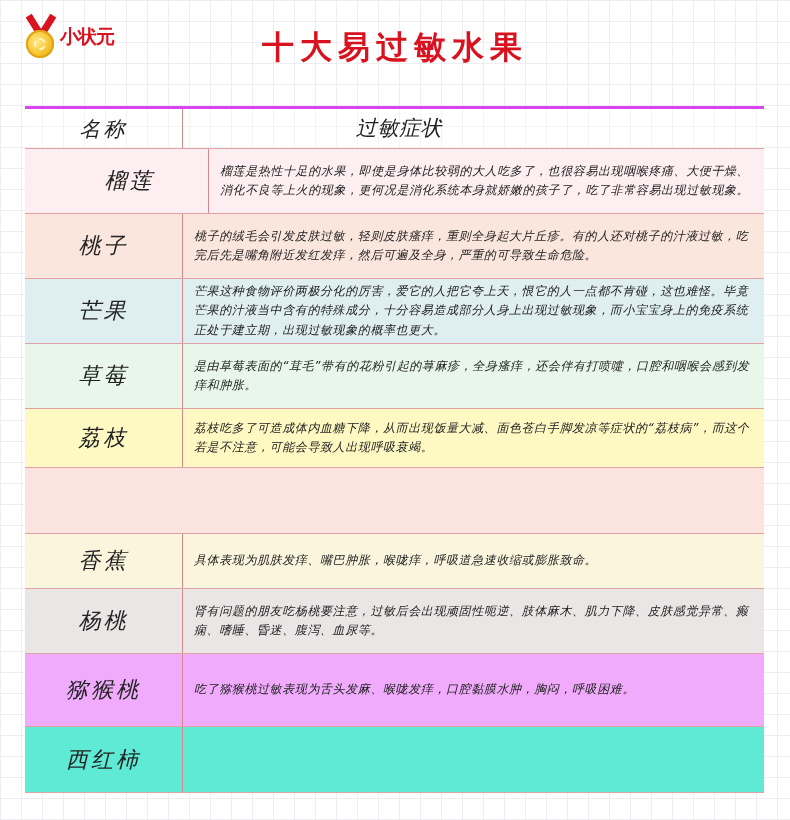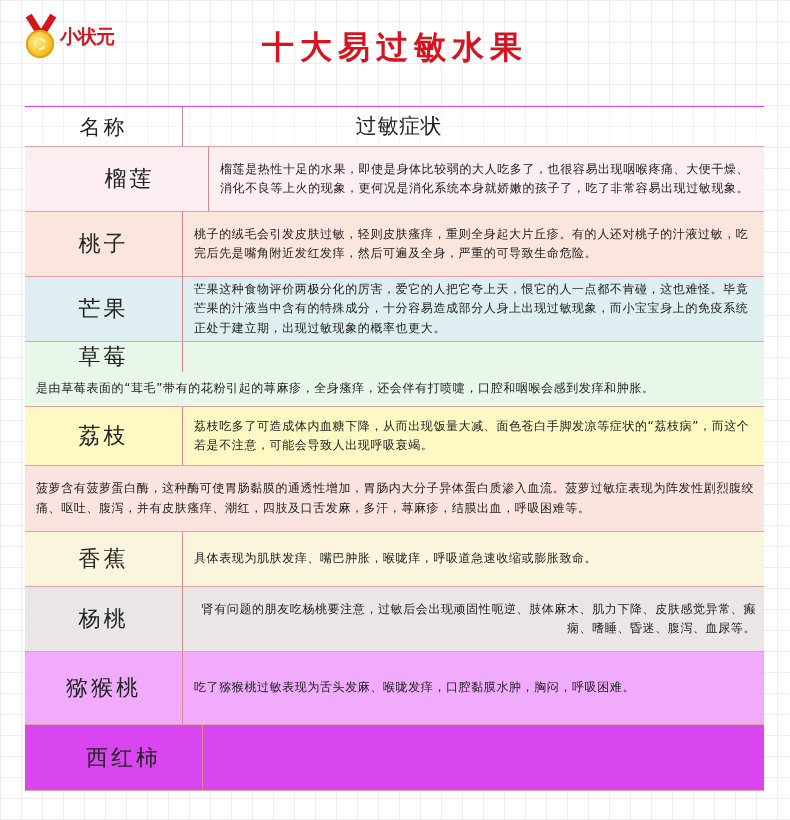--- a/index.html
+++ b/index.html
@@ -24,21 +24,21 @@
   }
   .coin-inner {
     position: absolute; left: 8px; top: 8px; width: 12px; height: 12px; border-radius: 50%;
     border: 2px dashed #fff6cf; box-sizing: border-box;
   }
   .logo-text { font-weight: bold; color: #d8121e; font-size: 19px; margin-left: 2px; letter-spacing: -1px; }
   .title {
     position: absolute; left: 0; width: 790px; top: 26px; text-align: center;
     font-size: 32px; font-weight: bold; color: #d8121e; letter-spacing: 6px;
   }
-  .table { position: absolute; left: 25px; top: 106px; width: 739px; border-top: 1px solid #d946ef; }
+  .table { position: absolute; left: 25px; top: 106px; width: 739px; border-top: 3px solid #d946ef; font-style: italic; }
   .row { display: flex; border-bottom: 1px solid #e0a2a4; box-sizing: border-box; }
   .head { height: 40px; background: rgba(255,255,255,0.3); }
   .cell-name {
     width: 157px; flex: none; border-right: 1px solid #d48a8c; display: flex; align-items: center;
     justify-content: center; font-size: 22px; color: #222; letter-spacing: 3px;
   }
   .cell-desc {
     flex: 1; display: flex; align-items: center; padding: 0 8px 0 11px;
     font-size: 12px; line-height: 19.5px; color: #222; letter-spacing: 0.6px;
   }
@@ -72,40 +72,39 @@
         <div class="cell-desc">榴莲是热性十足的水果，即使是身体比较弱的大人吃多了，也很容易出现咽喉疼痛、大便干燥、消化不良等上火的现象，更何况是消化系统本身就娇嫩的孩子了，吃了非常容易出现过敏现象。</div>
       </div>
       <div class="row" style="background: rgb(251, 230, 221); height: 65px;">
         <div class="cell-name">桃子</div>
         <div class="cell-desc">桃子的绒毛会引发皮肤过敏，轻则皮肤瘙痒，重则全身起大片丘疹。有的人还对桃子的汁液过敏，吃完后先是嘴角附近发红发痒，然后可遍及全身，严重的可导致生命危险。</div>
       </div>
       <div class="row" style="background: rgb(223, 238, 240); height: 65px;">
         <div class="cell-name">芒果</div>
         <div class="cell-desc">芒果这种食物评价两极分化的厉害，爱它的人把它夸上天，恨它的人一点都不肯碰，这也难怪。毕竟芒果的汁液当中含有的特殊成分，十分容易造成部分人身上出现过敏现象，而小宝宝身上的免疫系统正处于建立期，出现过敏现象的概率也更大。</div>
       </div>
-      <div class="row" style="background: rgb(232, 247, 234); height: 65px; flex-direction: column;">
+      <div class="row" style="background: rgb(232, 247, 234); height: 65px;">
         <div class="cell-name">草莓</div>
         <div class="cell-desc">是由草莓表面的“茸毛”带有的花粉引起的荨麻疹，全身瘙痒，还会伴有打喷嚏，口腔和咽喉会感到发痒和肿胀。</div>
       </div>
       <div class="row" style="background: #fef9c3; height: 59px;">
         <div class="cell-name">荔枝</div>
         <div class="cell-desc">荔枝吃多了可造成体内血糖下降，从而出现饭量大减、面色苍白手脚发凉等症状的“荔枝病”，而这个若是不注意，可能会导致人出现呼吸衰竭。</div>
       </div>
       <div class="row" style="background: rgb(251, 228, 223); height: 66px;">
-        <div class="cell-desc">菠萝含有菠萝蛋白酶，这种酶可使胃肠黏膜的通透性增加，胃肠内大分子异体蛋白质渗入血流。菠萝过敏症表现为阵发性剧烈腹绞痛、呕吐、腹泻，并有皮肤瘙痒、潮红，四肢及口舌发麻，多汗，荨麻疹，结膜出血，呼吸困难等。</div>
       </div>
       <div class="row" style="background: rgb(250, 245, 220); height: 55px;">
         <div class="cell-name">香蕉</div>
         <div class="cell-desc">具体表现为肌肤发痒、嘴巴肿胀，喉咙痒，呼吸道急速收缩或膨胀致命。</div>
       </div>
-      <div class="row" style="background: rgb(235, 230, 230); height: 65px; text-align: right;">
+      <div class="row" style="background: rgb(235, 230, 230); height: 65px;">
         <div class="cell-name">杨桃</div>
         <div class="cell-desc">肾有问题的朋友吃杨桃要注意，过敏后会出现顽固性呃逆、肢体麻木、肌力下降、皮肤感觉异常、癫痫、嗜睡、昏迷、腹泻、血尿等。</div>
       </div>
       <div class="row" style="background: #f0abfc; height: 73px;">
         <div class="cell-name">猕猴桃</div>
         <div class="cell-desc">吃了猕猴桃过敏表现为舌头发麻、喉咙发痒，口腔黏膜水肿，胸闷，呼吸困难。</div>
       </div>
-      <div class="row" style="background: #d946ef; height: 66px; padding-left: 20px;">
+      <div class="row" style="background: #5eead4; height: 66px;">
         <div class="cell-name">西红柿</div>
       </div>
     </div>
 </div>
 
 </body></html>

